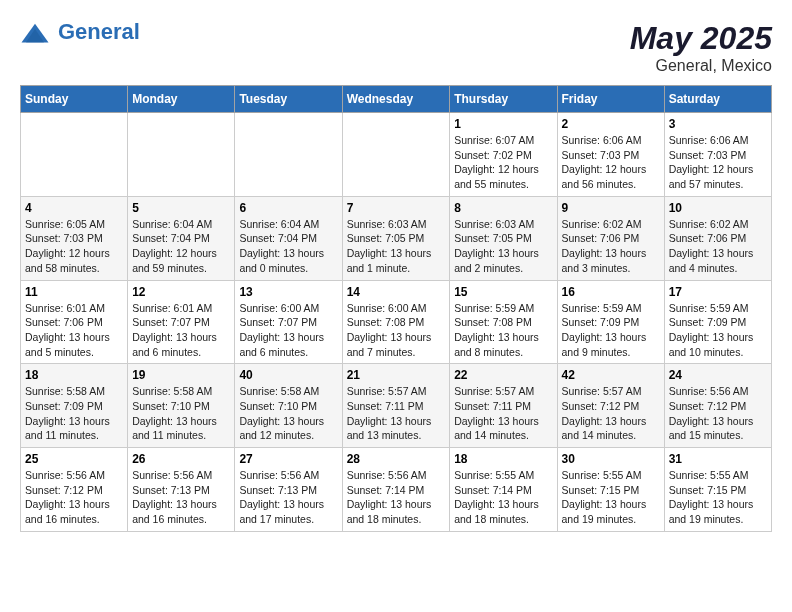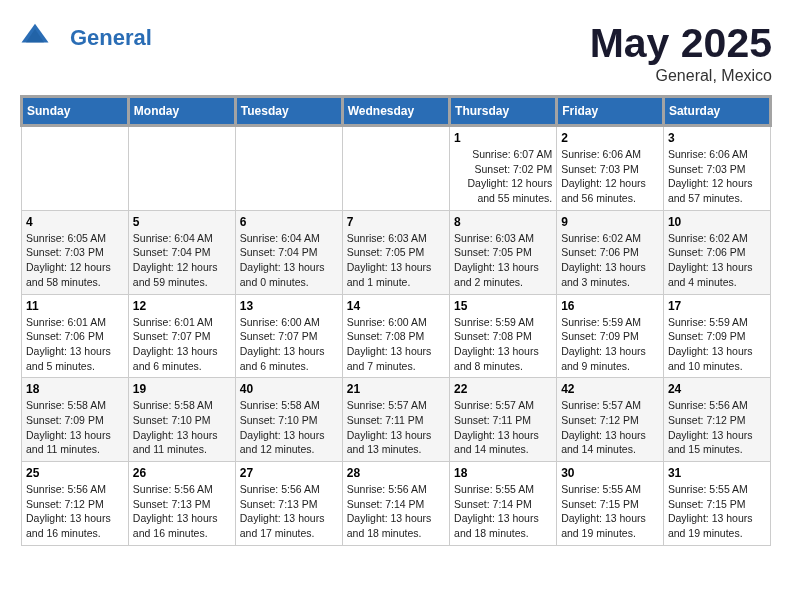--- a/index.html
+++ b/index.html
@@ -11,60 +11,61 @@
       padding: 20px;
     }
     .header {
       display: flex;
       justify-content: space-between;
       align-items: flex-start;
       margin-bottom: 10px;
     }
     .logo {
       display: flex;
-      align-items: flex-end;
-      gap: 20px;
+      align-items: flex-start;
+      gap: 8px;
     }
     .logo-text {
       font-size: 22px;
       font-weight: bold;
       color: #1a1a2e;
       line-height: 1.1;
     }
     .logo-text span {
       color: #2a6db5;
     }
     .logo-icon {
       width: 30px;
       height: 30px;
     }
     .title-block {
       text-align: right;
     }
     .month-title {
-      font-size: 41px;
+      font-size: 32px;
       font-weight: bold;
       color: #1a1a2e;
+      font-style: italic;
     }
     .location {
       font-size: 16px;
       color: #333;
     }
     .calendar {
       width: 100%;
       border-collapse: collapse;
       font-size: 11px;
     }
     .calendar th {
       background: #2a6db5;
       color: #fff;
       padding: 6px 4px;
       text-align: left;
       font-size: 12px;
-      border: 3px solid #a3a3a3;
+      border: 1px solid #a3a3a3;
     }
     .calendar td {
       border: 1px solid #ccc;
       vertical-align: top;
       padding: 4px;
       width: 108px;
       min-height: 80px;
       background: #fff;
     }
     .calendar tr:nth-child(even) td {
@@ -116,21 +117,21 @@
     </tr>
   </thead>
   <tbody id="calendar-body">
   <tr>
         <td class="empty-cell"></td>
         <td class="empty-cell"></td>
         <td class="empty-cell"></td>
         <td class="empty-cell"></td>
         <td>
           <div class="day-number">1</div>
-          <div class="day-info" style="white-space: pre-line; text-align: right;">Sunrise: 6:07 AM
+          <div class="day-info" style="white-space: pre-line;">Sunrise: 6:07 AM
 Sunset: 7:02 PM
 Daylight: 12 hours
 and 55 minutes.</div>
         </td>
         <td>
           <div class="day-number">2</div>
           <div class="day-info" style="white-space: pre-line;">Sunrise: 6:06 AM
 Sunset: 7:03 PM
 Daylight: 12 hours
 and 56 minutes.</div>

